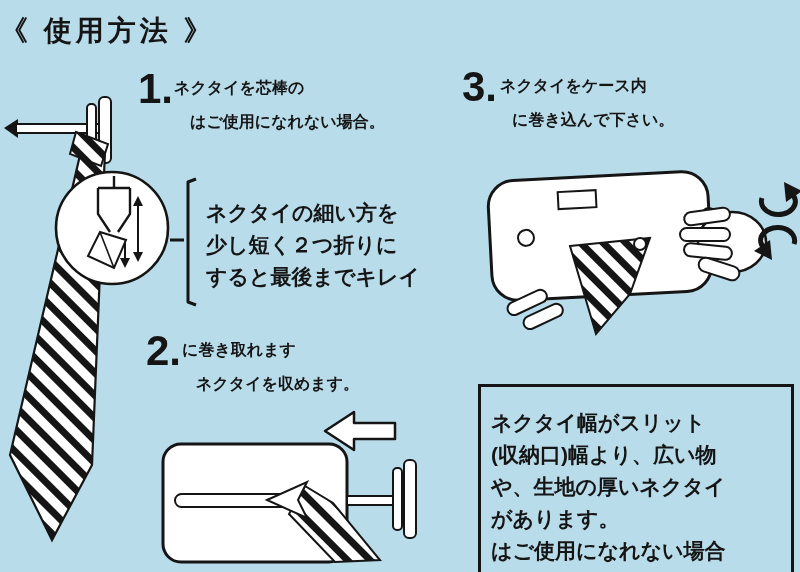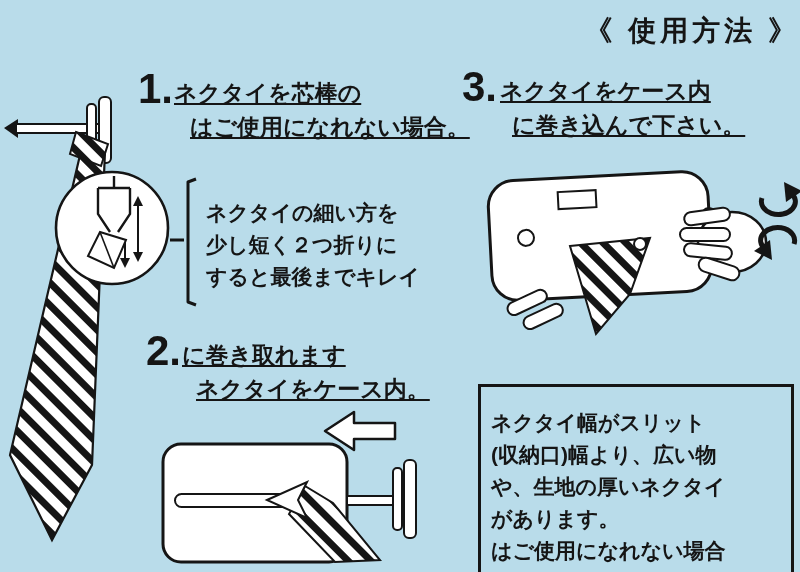--- a/index.html
+++ b/index.html
@@ -2,25 +2,25 @@
 <html><head>
 <meta charset="utf-8">
 <style>
   html,body{margin:0;padding:0;}
   .page{
     position:relative;width:800px;height:572px;overflow:hidden;
     background:#b9dcea;color:#151515;
     font-family:"Liberation Sans","DejaVu Sans",sans-serif;
   }
   .title{
-    position:absolute;left:0;right:0;top:12px;text-align:right;
+    position:absolute;left:0;right:0;top:12px;text-align:left;
     font-size:28px;font-weight:700;letter-spacing:4px;
   }
   .step-num{position:absolute;font-size:42px;font-weight:600;line-height:1;}
-  .step-line{position:absolute;font-size:23px;font-weight:600;white-space:nowrap;text-decoration:underline;}
+  .step-line{position:absolute;font-size:16px;font-weight:600;white-space:nowrap;}
   .tip-line{position:absolute;font-size:21px;font-weight:600;white-space:nowrap;margin-top:19px;}
   .warning-box{
     position:absolute;left:478px;top:384px;width:290px;height:160px;
     border:3px solid #151515;padding:20px 10px;
   }
   .warning-line{display:block;font-size:21px;font-weight:600;line-height:32px;white-space:nowrap;}
   .illus{position:absolute;}
   svg{display:block;}
 </style>
 </head>
@@ -41,21 +41,21 @@
   <svg class="illus" style="left:168px;top:176px" width="34" height="132" viewBox="0 0 34 132">
     <path d="M 2,64 H 16" stroke="#151515" stroke-width="3" fill="none"></path>
     <path d="M 28,3 L 20,6 L 20,126 L 28,129" stroke="#151515" stroke-width="3" fill="none" stroke-linejoin="round"></path>
   </svg>
   <div class="tip-line" style="left:206px;top:180px">ネクタイの細い方を</div>
   <div class="tip-line" style="left:206px;top:212px">少し短く２つ折りに</div>
   <div class="tip-line" style="left:206px;top:244px">すると最後までキレイ</div>
 
   <div class="step-num" style="left:146px;top:330px">2.</div>
   <div class="step-line" style="left:182px;top:340px">に巻き取れます</div>
-  <div class="step-line" style="left:196px;top:374px">ネクタイをケース内。</div>
+  <div class="step-line" style="left:196px;top:374px">ネクタイを収めます。</div>
 
   <div class="warning-box">
     <span class="warning-line">ネクタイ幅がスリット</span>
     <span class="warning-line">(収納口)幅より、広い物</span>
     <span class="warning-line">や、生地の厚いネクタイ</span>
     <span class="warning-line">があります。</span>
     <span class="warning-line">はご使用になれない場合</span>
   </div>
 
   <svg class="illus" style="left:0;top:92px" width="210" height="476" viewBox="0 0 210 476">

